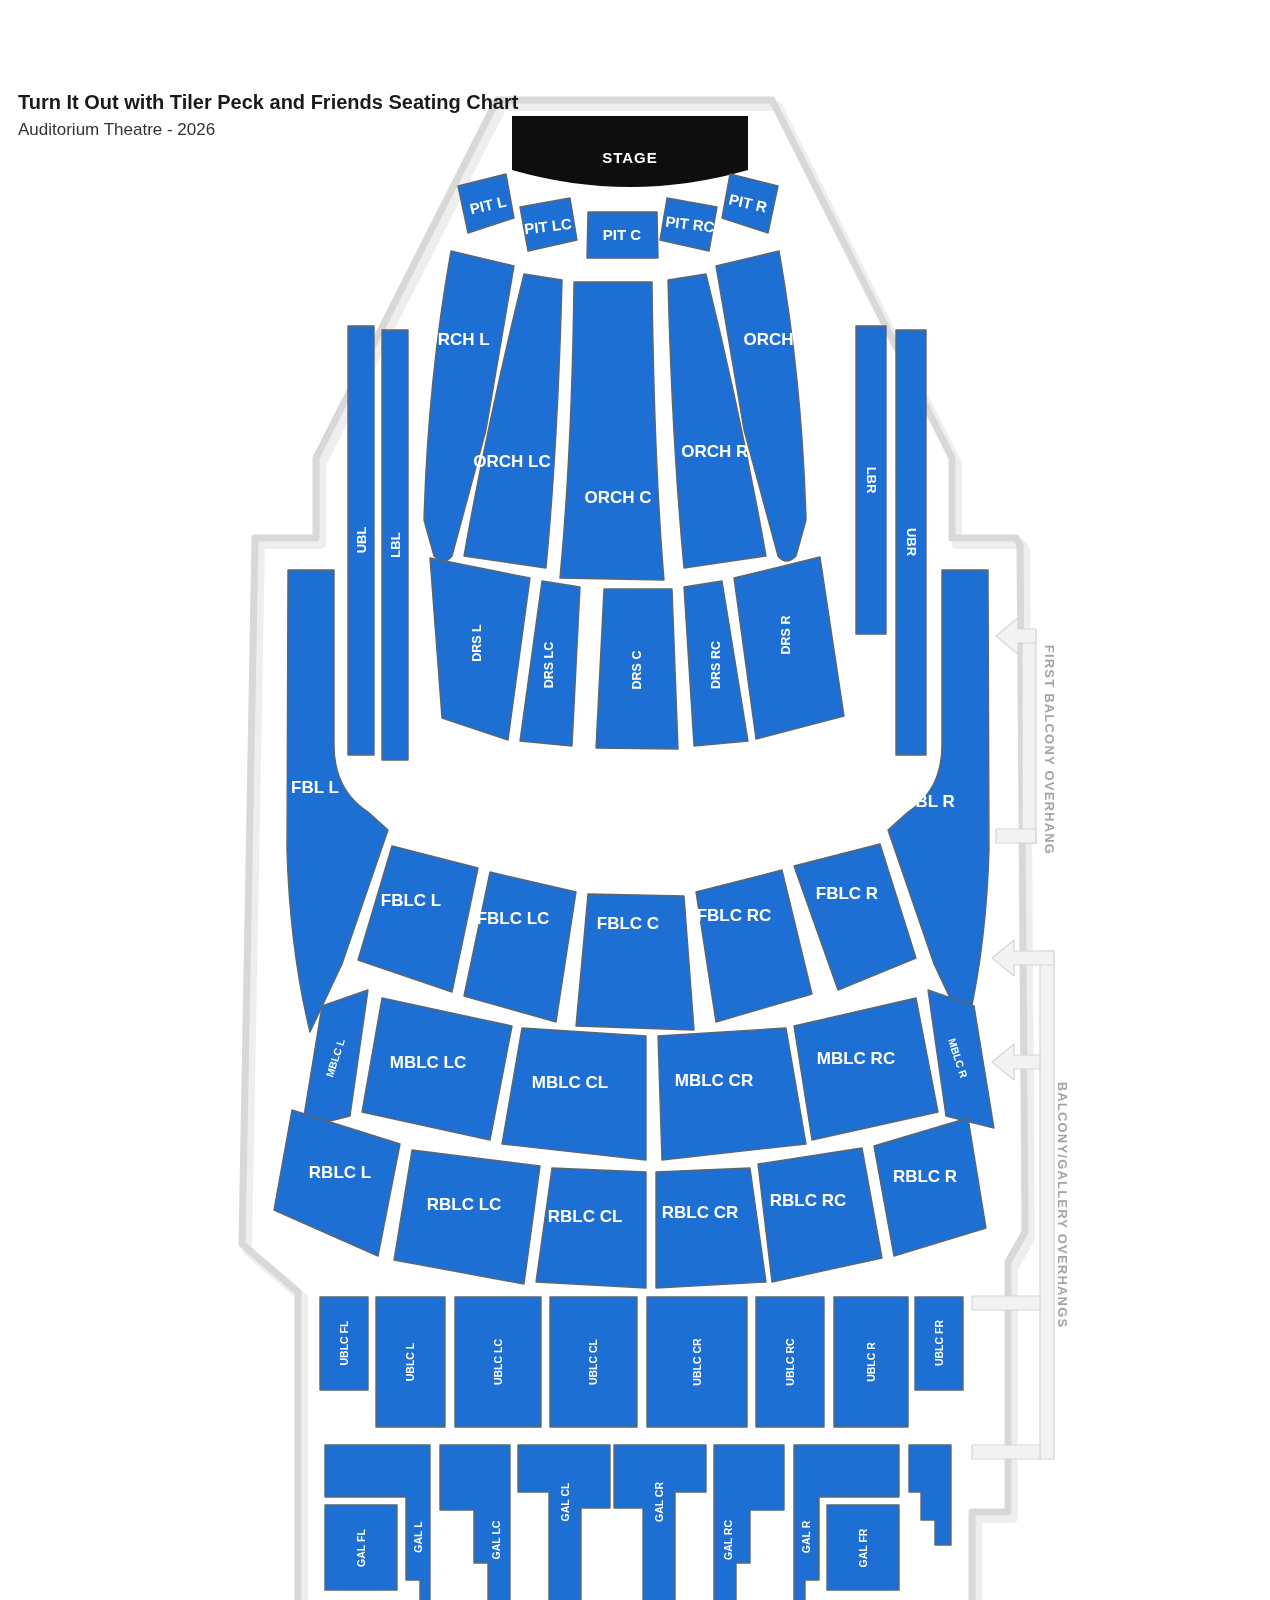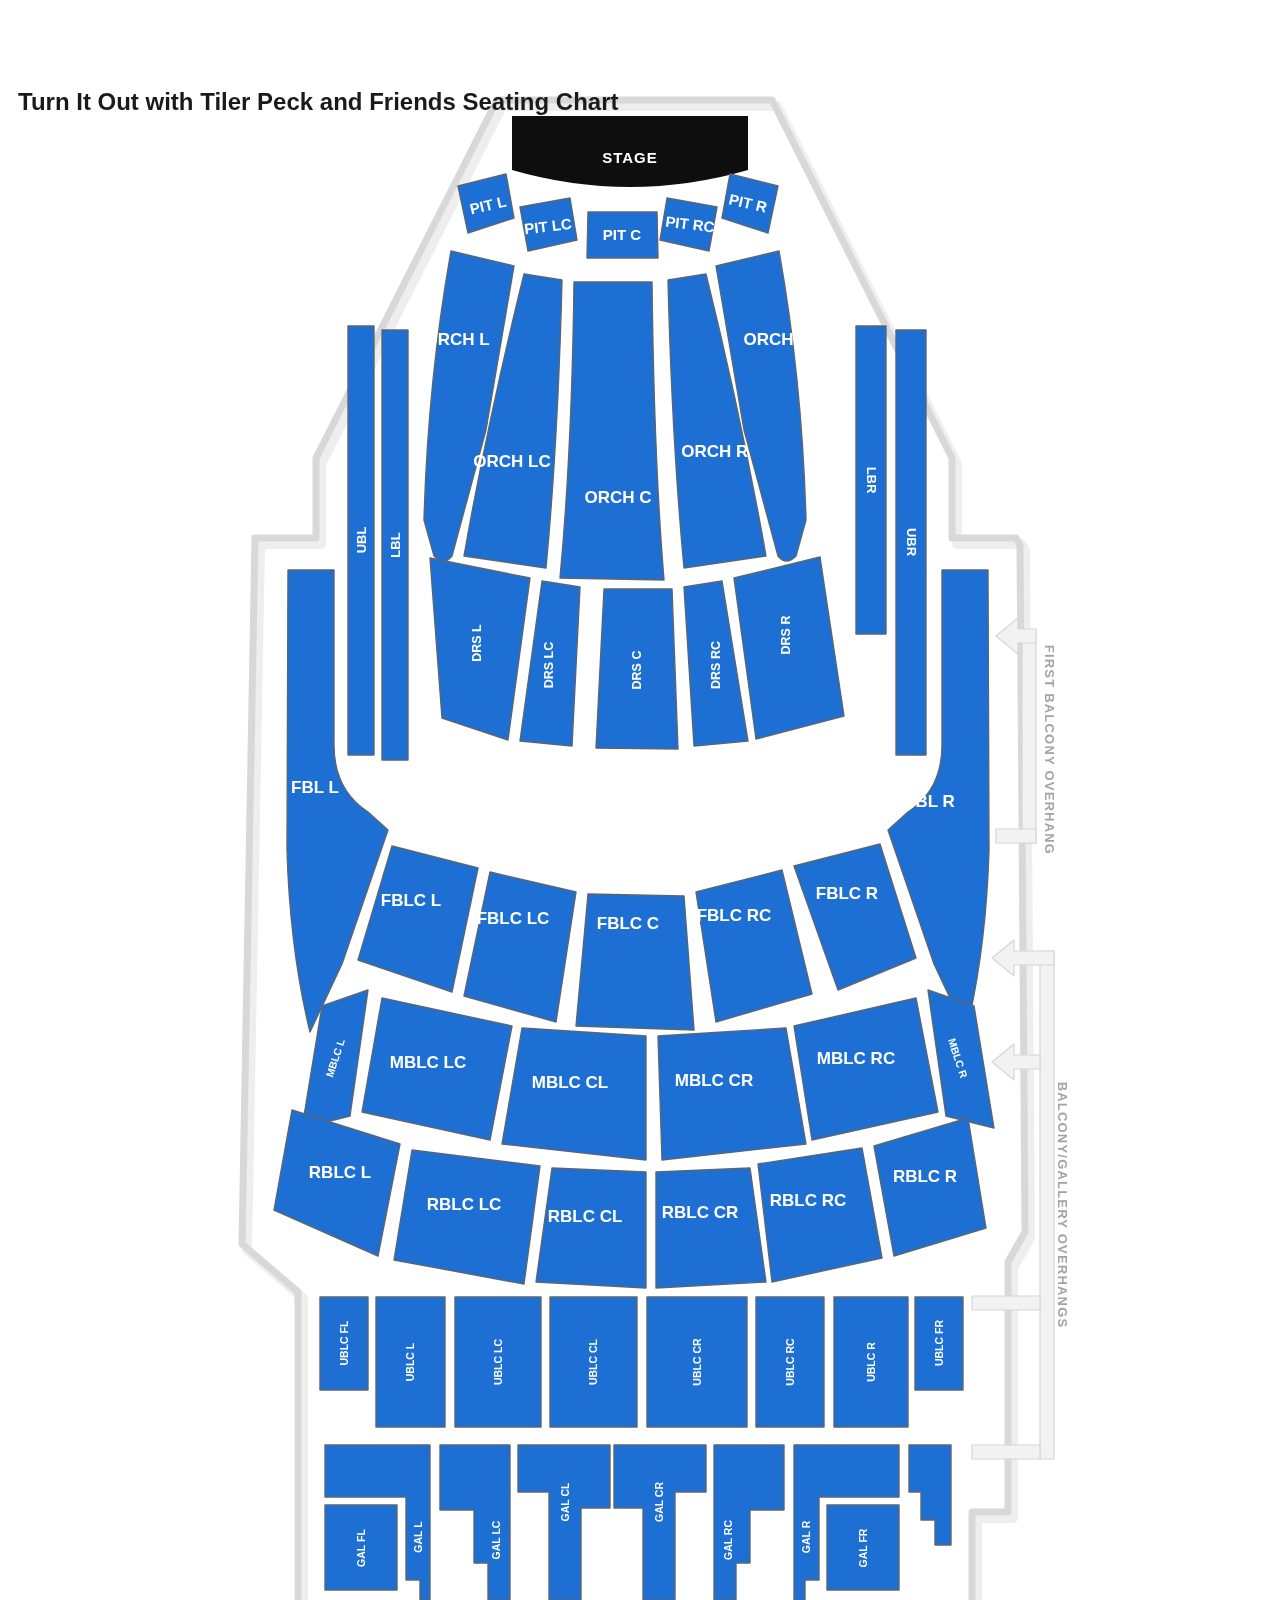--- a/index.html
+++ b/index.html
@@ -1,19 +1,19 @@
 <!DOCTYPE html>
 <html><head>
 <meta charset="utf-8">
 <style>
   html,body{margin:0;padding:0;background:#ffffff;width:1270px;height:1600px;overflow:hidden;
     font-family:"Liberation Sans", sans-serif;}
   #wrap{position:relative;width:1270px;height:1600px;background:#fff;}
   #hdr{position:absolute;left:18px;top:90px;z-index:5;}
-  #hdr h1{margin:0;font-size:24px;line-height:24px;font-weight:bold;color:#1a1a1a;}
+  #hdr h1{margin:0;font-size:20px;line-height:24px;font-weight:bold;color:#1a1a1a;}
   #hdr p{margin:6px 0 0 0;font-size:17px;color:#333333;font-weight:normal;}
   svg{position:absolute;left:0;top:0;}
   .sec{fill:#1d6fd3;stroke:#5a6772;stroke-width:1.4;stroke-linejoin:round;cursor:pointer;}
   .stage{fill:#0e0e0e;stroke:none;}
   .outline{fill:none;stroke:#d8d8d8;stroke-width:7;stroke-linejoin:round;stroke-linecap:square;}
   .outline-shadow{fill:none;stroke:#eeeeee;stroke-width:10;stroke-linejoin:round;}
   .brk{fill:#f2f2f2;stroke:#d6d6d6;stroke-width:1.2;stroke-linejoin:round;}
   text{fill:#ffffff;font-weight:bold;text-anchor:middle;dominant-baseline:central;
     font-family:"Liberation Sans", sans-serif;pointer-events:none;}
   .lbl-lg{font-size:17px;}
@@ -23,20 +23,21 @@
   .lbl-strip{font-size:13px;}
   .stage-lbl{font-size:15px;letter-spacing:1px;}
   .ovh{fill:#a3a3a3;font-size:13px;letter-spacing:1.2px;}
 </style>
 </head>
 <body>
 
 <div id="wrap">
   <div id="hdr">
     <h1>Turn It Out with Tiler Peck and Friends Seating Chart</h1>
+    <p>Auditorium Theatre - 2026</p>
   </div>
 
   <svg width="1270" height="1600" viewBox="0 0 1270 1600">
 
     <path class="outline-shadow" d="M301,1603 L301,1295 L245,1247 L258,541 L319,541 L319,461 L500,103 L775,103 L955,461 L955,541 L1019,541 L1023,548 L1028,1235 L1011,1265 L1011,1515 L975,1515 L975,1603" transform="translate(2,3)"></path>
     <path class="outline" d="M298,1600 L298,1292 L242,1244 L255,538 L316,538 L316,458 L497,100 L772,100 L952,458 L952,538 L1016,538 L1020,545 L1025,1232 L1008,1262 L1008,1512 L972,1512 L972,1600"></path>
 
     <g>
       <rect class="brk" x="1022" y="636" width="14" height="207"></rect>
       <rect class="brk" x="996" y="829" width="40" height="14"></rect>

